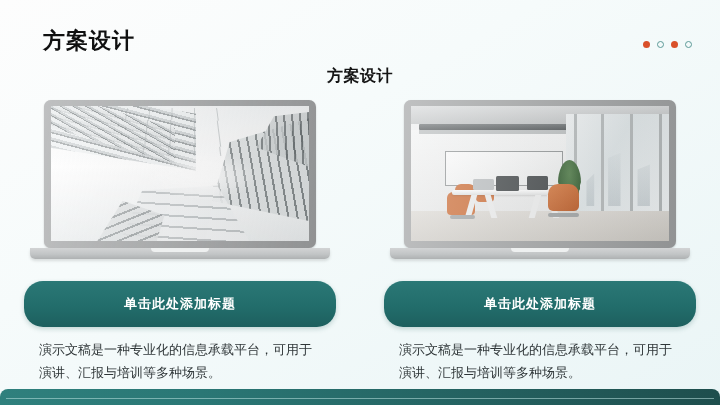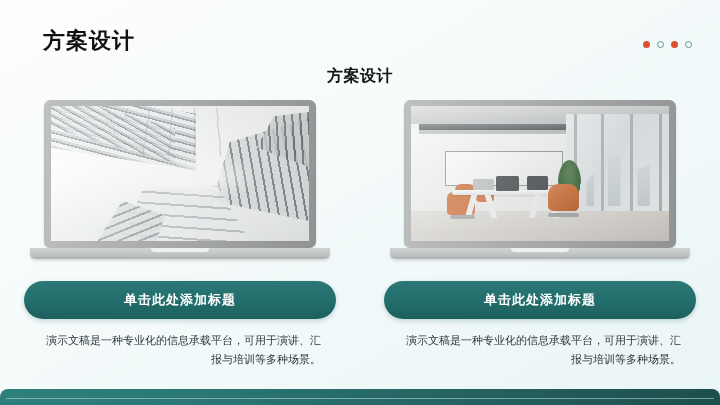--- a/index.html
+++ b/index.html
@@ -144,29 +144,29 @@
   .office .chair.c3 { left:25%; top:60%; width:7%; height:11%; }
   .office .chair.c4 { left:53%; top:58%; width:12%; height:20%;
     background:linear-gradient(150deg,#d5763b,#b8551f); border-radius:10px 10px 5px 5px; }
   .office .wheel { position:absolute; height:3%; background:#9ea2a3; border-radius:2px; }
   .office .wheel.w1 { left:15%; top:81%; width:10%; }
   .office .wheel.w2 { left:53%; top:79%; width:12%; }
 
   
   .pill {
     position:relative; width:312px; margin:22px auto 0;
-    height:38px; border-radius:19px;
+    height:46px; border-radius:19px;
     background:linear-gradient(180deg,#2b7876 0%,#226d6b 55%,#1d5f5e 100%);
     display:flex; align-items:center; justify-content:center;
     color:#ffffff; font-size:13px; font-weight:bold; letter-spacing:1px;
     box-shadow:0 2px 5px rgba(20,80,78,.22);
   }
   .caption {
-    width:282px; margin:12px auto 0; text-align:right;
-    font-size:11px; line-height:1.75; color:#2f3638;
+    width:282px; margin:12px auto 0; text-align:left;
+    font-size:13px; line-height:1.75; color:#2f3638;
   }
 
   
   .bottombar {
     position:absolute; left:0; right:0; bottom:0; height:16px;
     background:linear-gradient(90deg,#2f807d 0%,#2a7775 28%,#235e5d 72%,#1e4e4d 100%);
     border-radius:8px 8px 0 0;
   }
   .bottombar::after{
     content:""; position:absolute; left:6px; right:6px; top:9px; height:1px;

